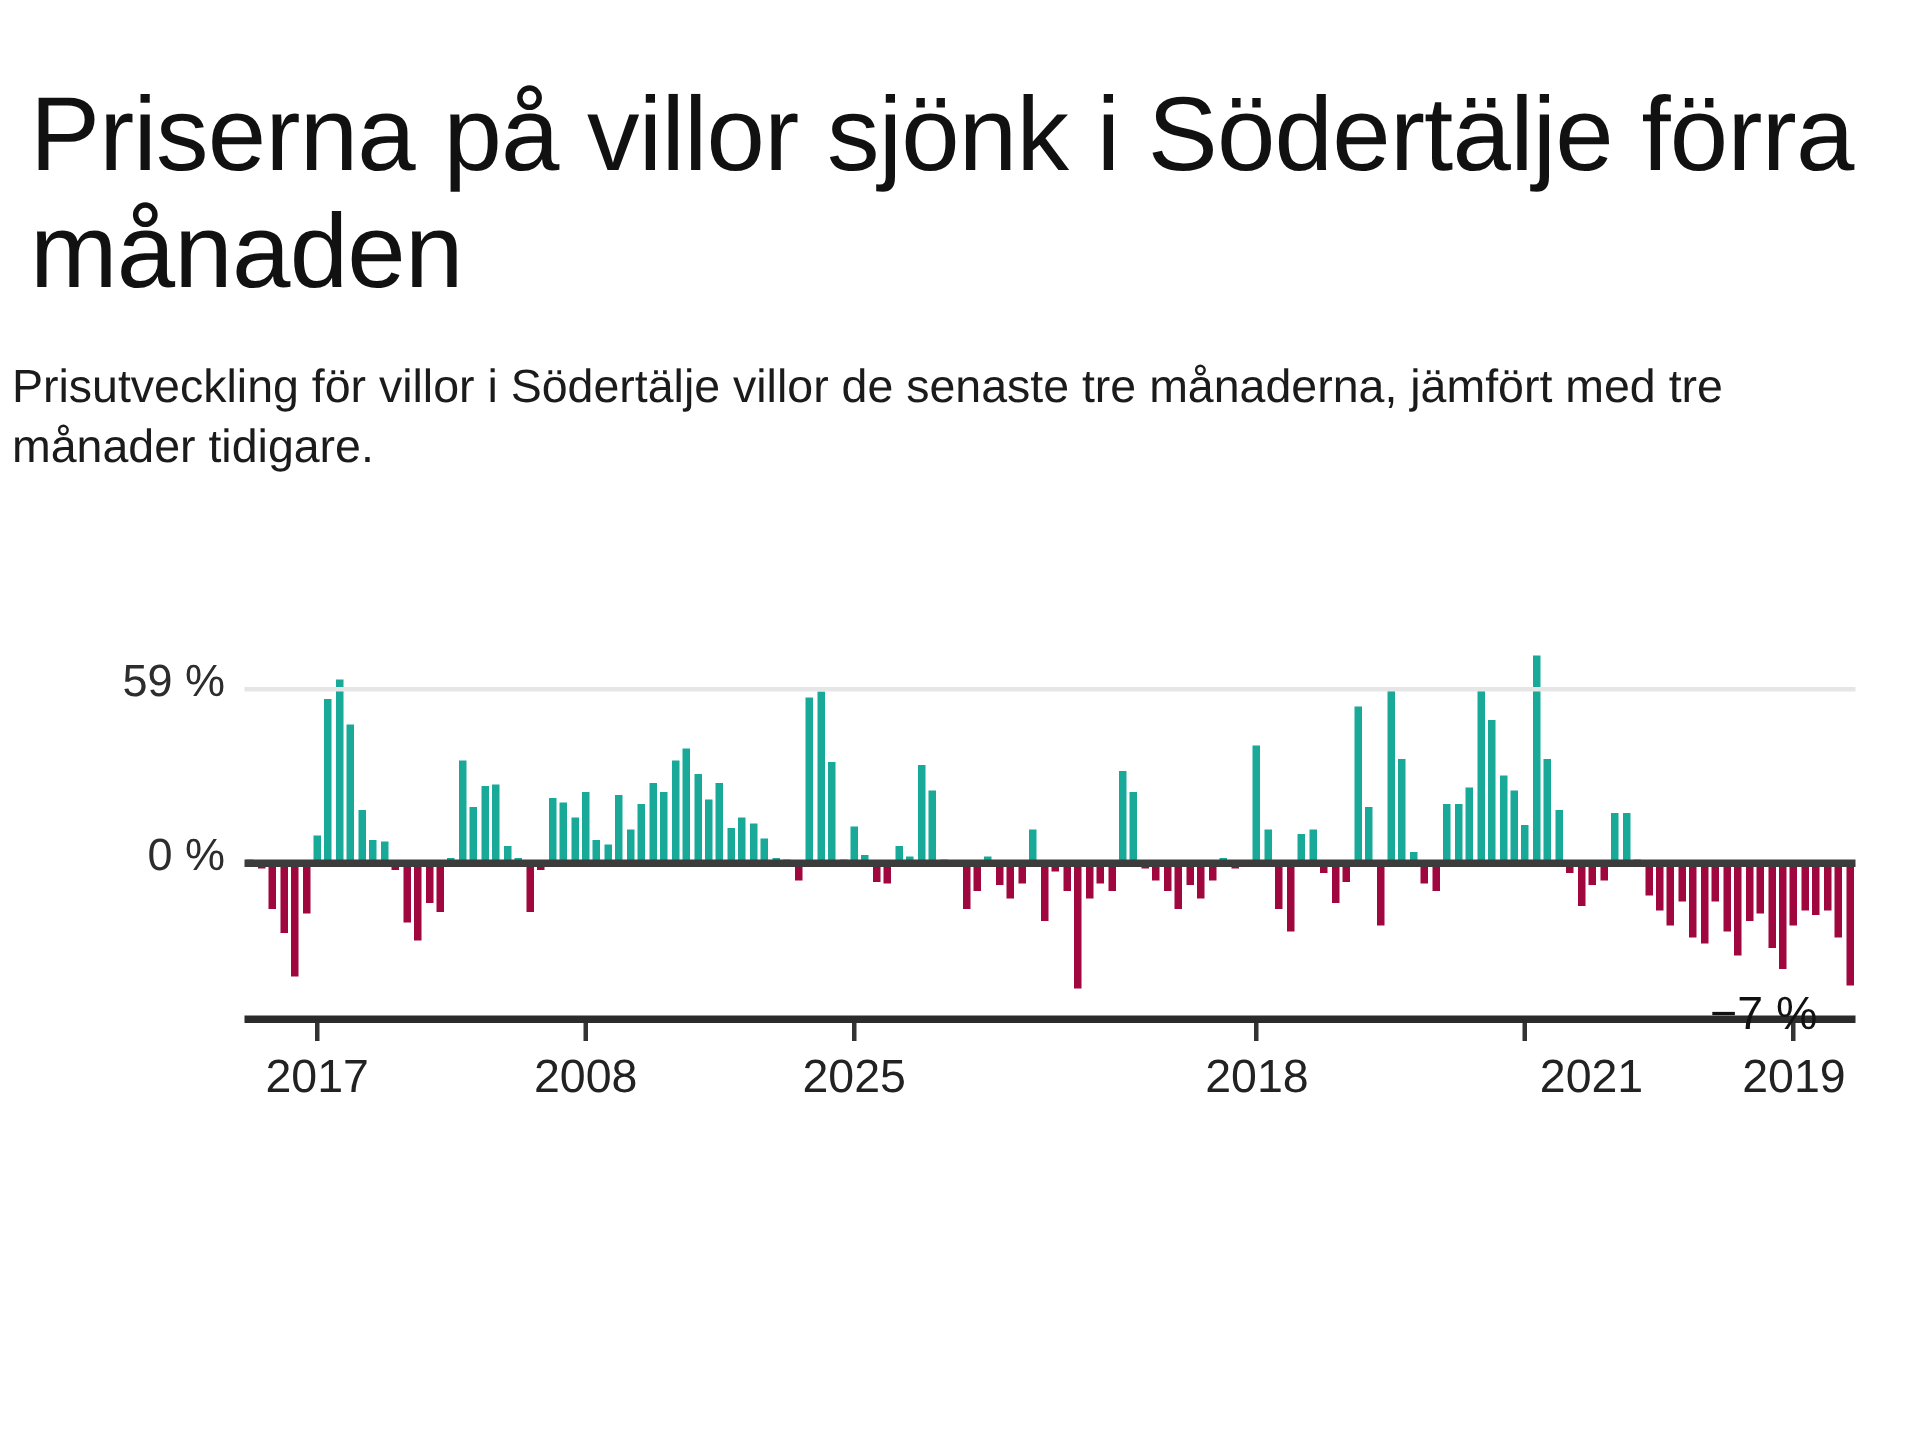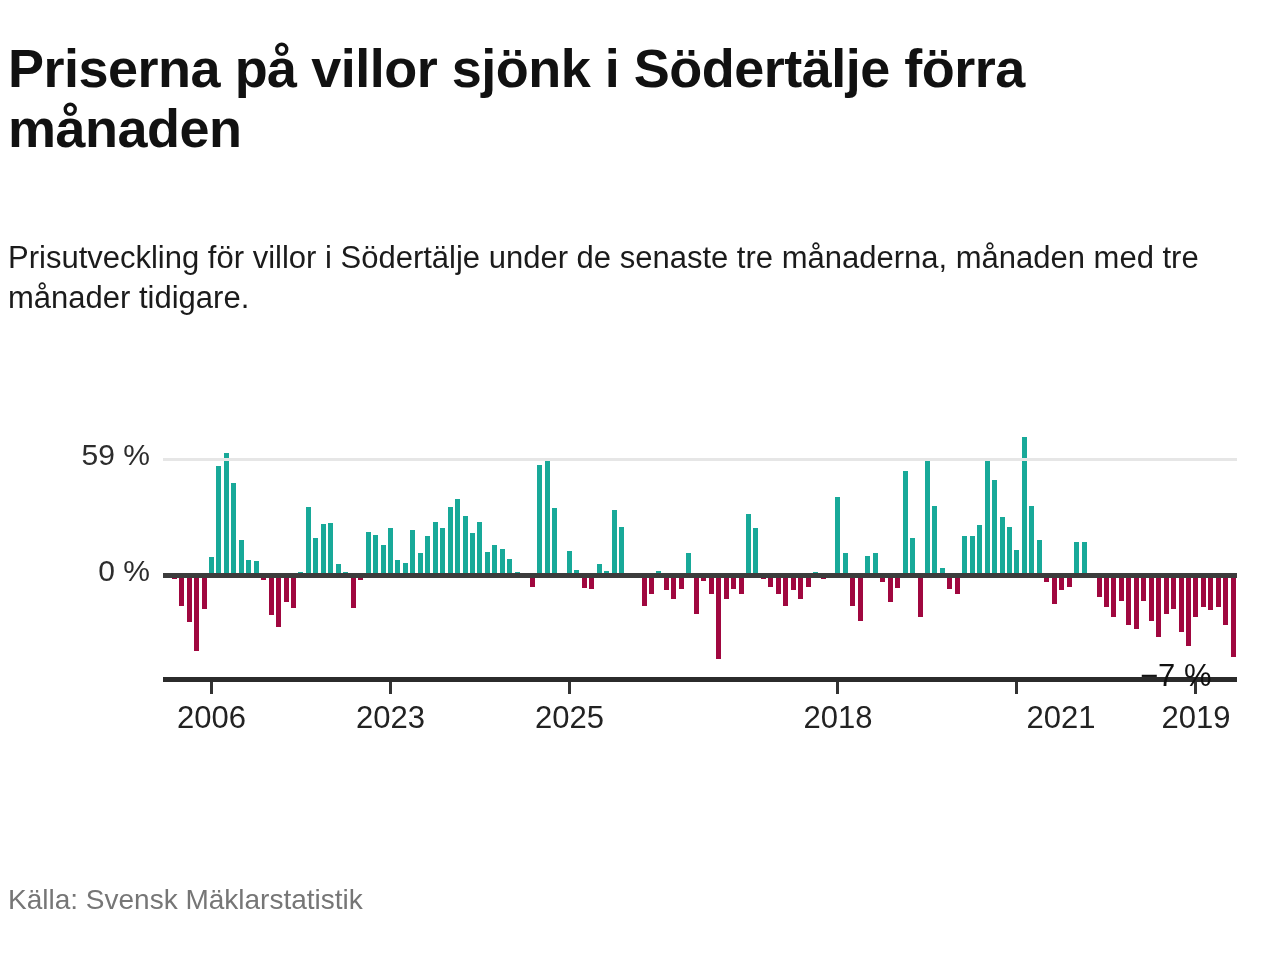--- a/index.html
+++ b/index.html
@@ -16,26 +16,26 @@
     width: 1280px; height: 960px;
     background: #ffffff;
     overflow: hidden;
   }
 
   
   .title {
     position: absolute;
     left: 8px; top: 38px;
     width: 1230px;
-    font-size: 54px;
+    font-size: 70px;
     line-height: 1.12;
-    font-weight: 700;
+    font-weight: 400;
     letter-spacing: -0.5px;
     color: #111111;
-    margin: 0;
+    margin: 12px;
   }
   .subtitle {
     position: absolute;
     left: 8px; top: 238px;
     width: 1240px;
     font-size: 31px;
     line-height: 1.28;
     font-weight: 400;
     color: #1b1b1b;
     margin: 0;
@@ -143,21 +143,21 @@
     line-height: 1;
   }
   .logo-mark { width: 56px; height: 62px; display: block; }
 </style>
 </head>
 <body>
 
 <div class="page">
 
   <h1 class="title">Priserna på villor sjönk i Södertälje förra månaden</h1>
-  <p class="subtitle">Prisutveckling för villor i Södertälje under de senaste tre månaderna, månaden med tre månader tidigare.</p>
+  <p class="subtitle">Prisutveckling för villor i Södertälje villor de senaste tre månaderna, jämfört med tre månader tidigare.</p>
 
   <div class="chart">
     <div class="ylabels">
         <div class="ylab" style="top: 8.06977px;">59 %</div>
         <div class="ylab" style="top: 124.349px;">0 %</div>
       </div>
     <div class="plot">
       <div class="bars">
           <div class="bar pos" title="2011-07: 0.2 %" style="left: 1.23px; top: 143.02px; height: 2.33px;"></div>
           <div class="bar neg" title="2011-08: -0.3 %" style="left: 8.69px; top: 145.35px; height: 3.49px;"></div>
@@ -303,31 +303,30 @@
           <div class="bar neg" title="2023-04: -2.7 %" style="left: 1052.85px; top: 145.35px; height: 31.4px;"></div>
           <div class="bar neg" title="2023-05: -4.3 %" style="left: 1060.31px; top: 145.35px; height: 50px;"></div>
           <div class="bar neg" title="2023-06: -7 %" style="left: 1067.77px; top: 145.35px; height: 81.4px;"></div>
         </div>
     <div class="gridline" style="top: 28.0698px;"></div>
         <div class="zeroline" style="top: 143.349px;"></div>
         <div class="baseline" style="top: 247px;"></div>
       </div>
     <div class="xticks">
         <div class="tickmark" style="left: 46.9792px;"></div>
-        <div class="ticklabel" style="left: 48.4792px;">2006</div>
+        <div class="ticklabel" style="left: 48.4792px;">2017</div>
         <div class="tickmark" style="left: 225.979px;"></div>
-        <div class="ticklabel" style="left: 227.479px;">2023</div>
+        <div class="ticklabel" style="left: 227.479px;">2008</div>
         <div class="tickmark" style="left: 404.979px;"></div>
         <div class="ticklabel" style="left: 406.479px;">2025</div>
         <div class="tickmark" style="left: 673.479px;"></div>
         <div class="ticklabel" style="left: 674.979px;">2018</div>
         <div class="tickmark" style="left: 852.479px;"></div>
         <div class="ticklabel" style="left: 898px;">2021</div>
         <div class="tickmark" style="left: 1031.48px;"></div>
         <div class="ticklabel" style="left: 1032.98px;">2019</div>
       </div>
   <div class="annot" style="left: 1140px; top: 258px;">−7 %</div>
     </div>
 
-  <div class="source">Källa: Svensk Mäklarstatistik</div>
 
 
 </div>
 
 </body></html>

